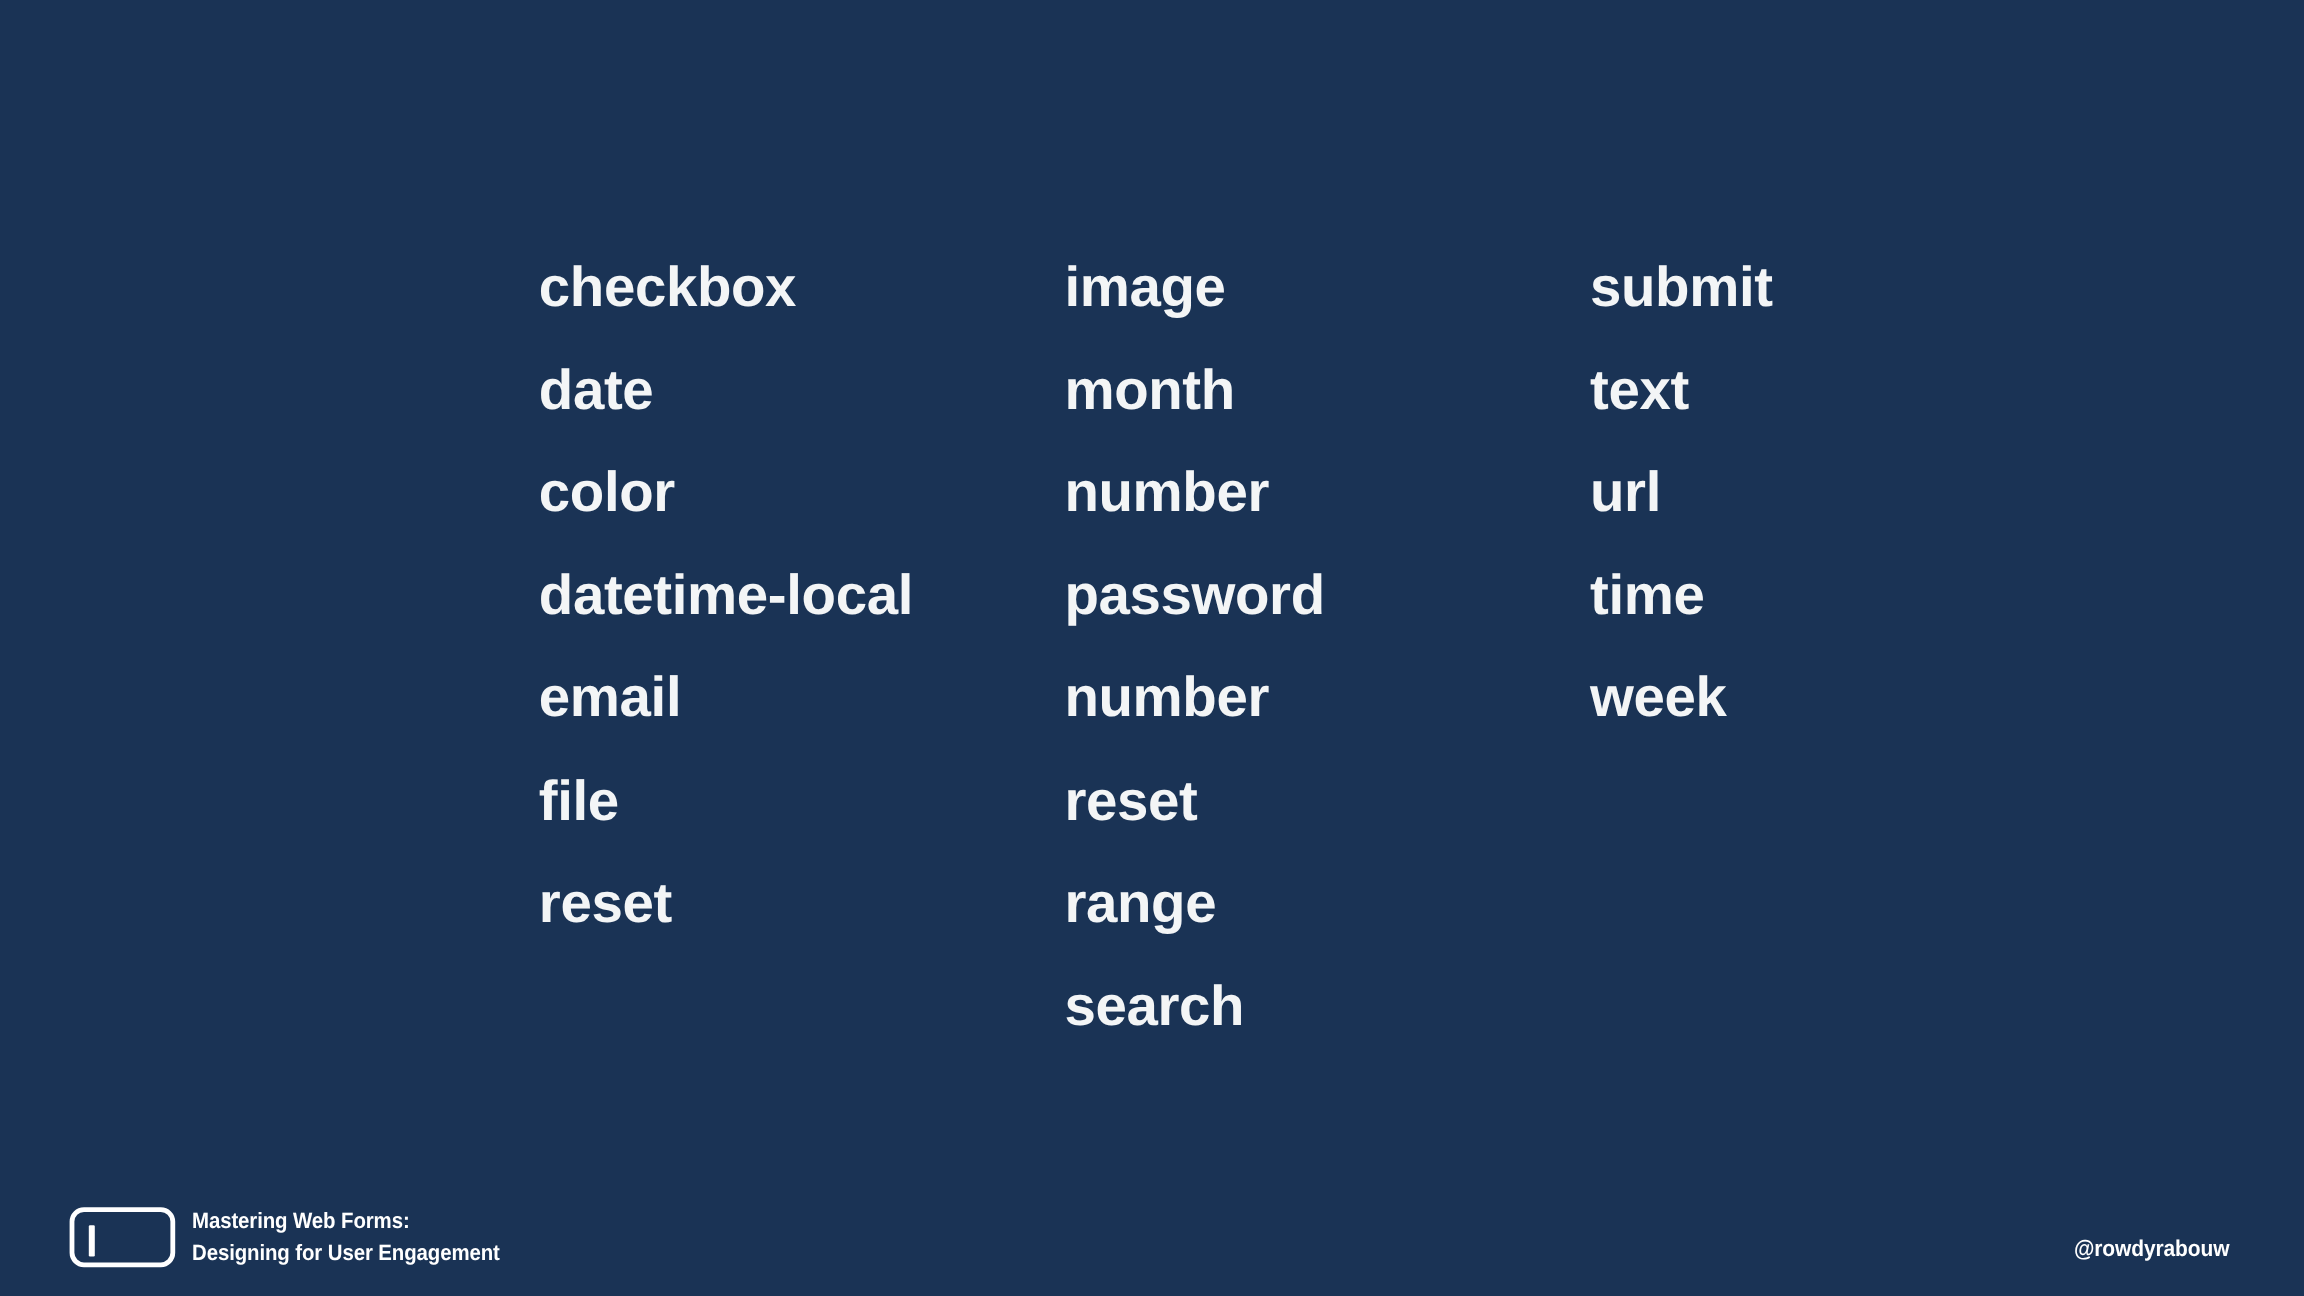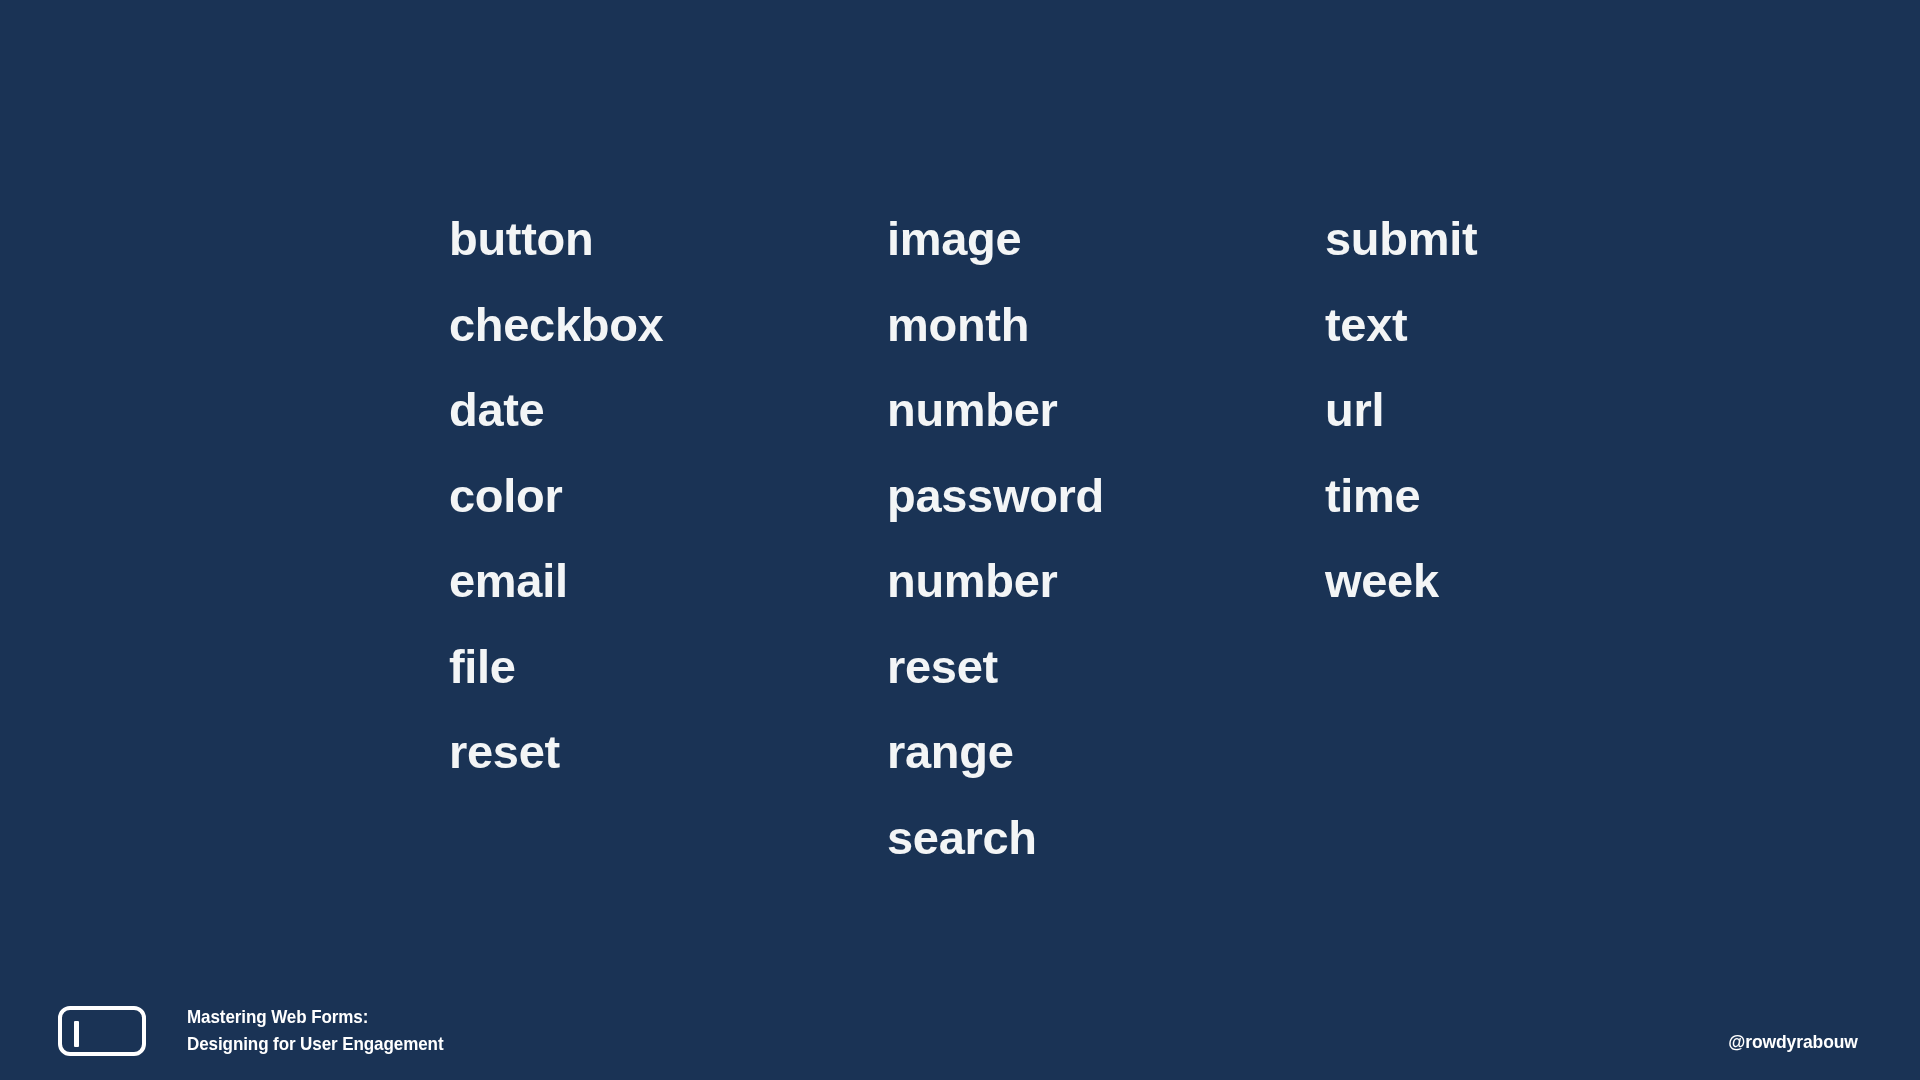--- a/index.html
+++ b/index.html
@@ -75,21 +75,20 @@
     height: 26px;
     background: #FFFFFF;
     border-radius: 1px;
   }
 
   #brand-text {
     display: flex;
     flex-direction: column;
     justify-content: space-between;
     line-height: 1.45;
-    margin-left: 27px;
   }
   .brand-line {
     font-family: "Liberation Sans Narrow", "Liberation Sans", sans-serif;
     font-weight: bold;
     font-size: 18.5px;
     color: #FFFFFF;
     letter-spacing: -0.1px;
     white-space: nowrap;
     transform: scaleX(0.92);
     transform-origin: left center;
@@ -110,24 +109,24 @@
   }
 </style>
 </head>
 <body>
 
 <div id="slide">
 
   <div id="types-grid">
 
     <div class="type-column">
-      <div class="type-item">button</div>
       <div class="type-item">checkbox</div>
       <div class="type-item">date</div>
       <div class="type-item">color</div>
+      <div class="type-item">datetime-local</div>
       <div class="type-item">email</div>
       <div class="type-item">file</div>
       <div class="type-item">reset</div>
     </div>
 
     <div class="type-column">
       <div class="type-item">image</div>
       <div class="type-item">month</div>
       <div class="type-item">number</div>
       <div class="type-item">password</div>

